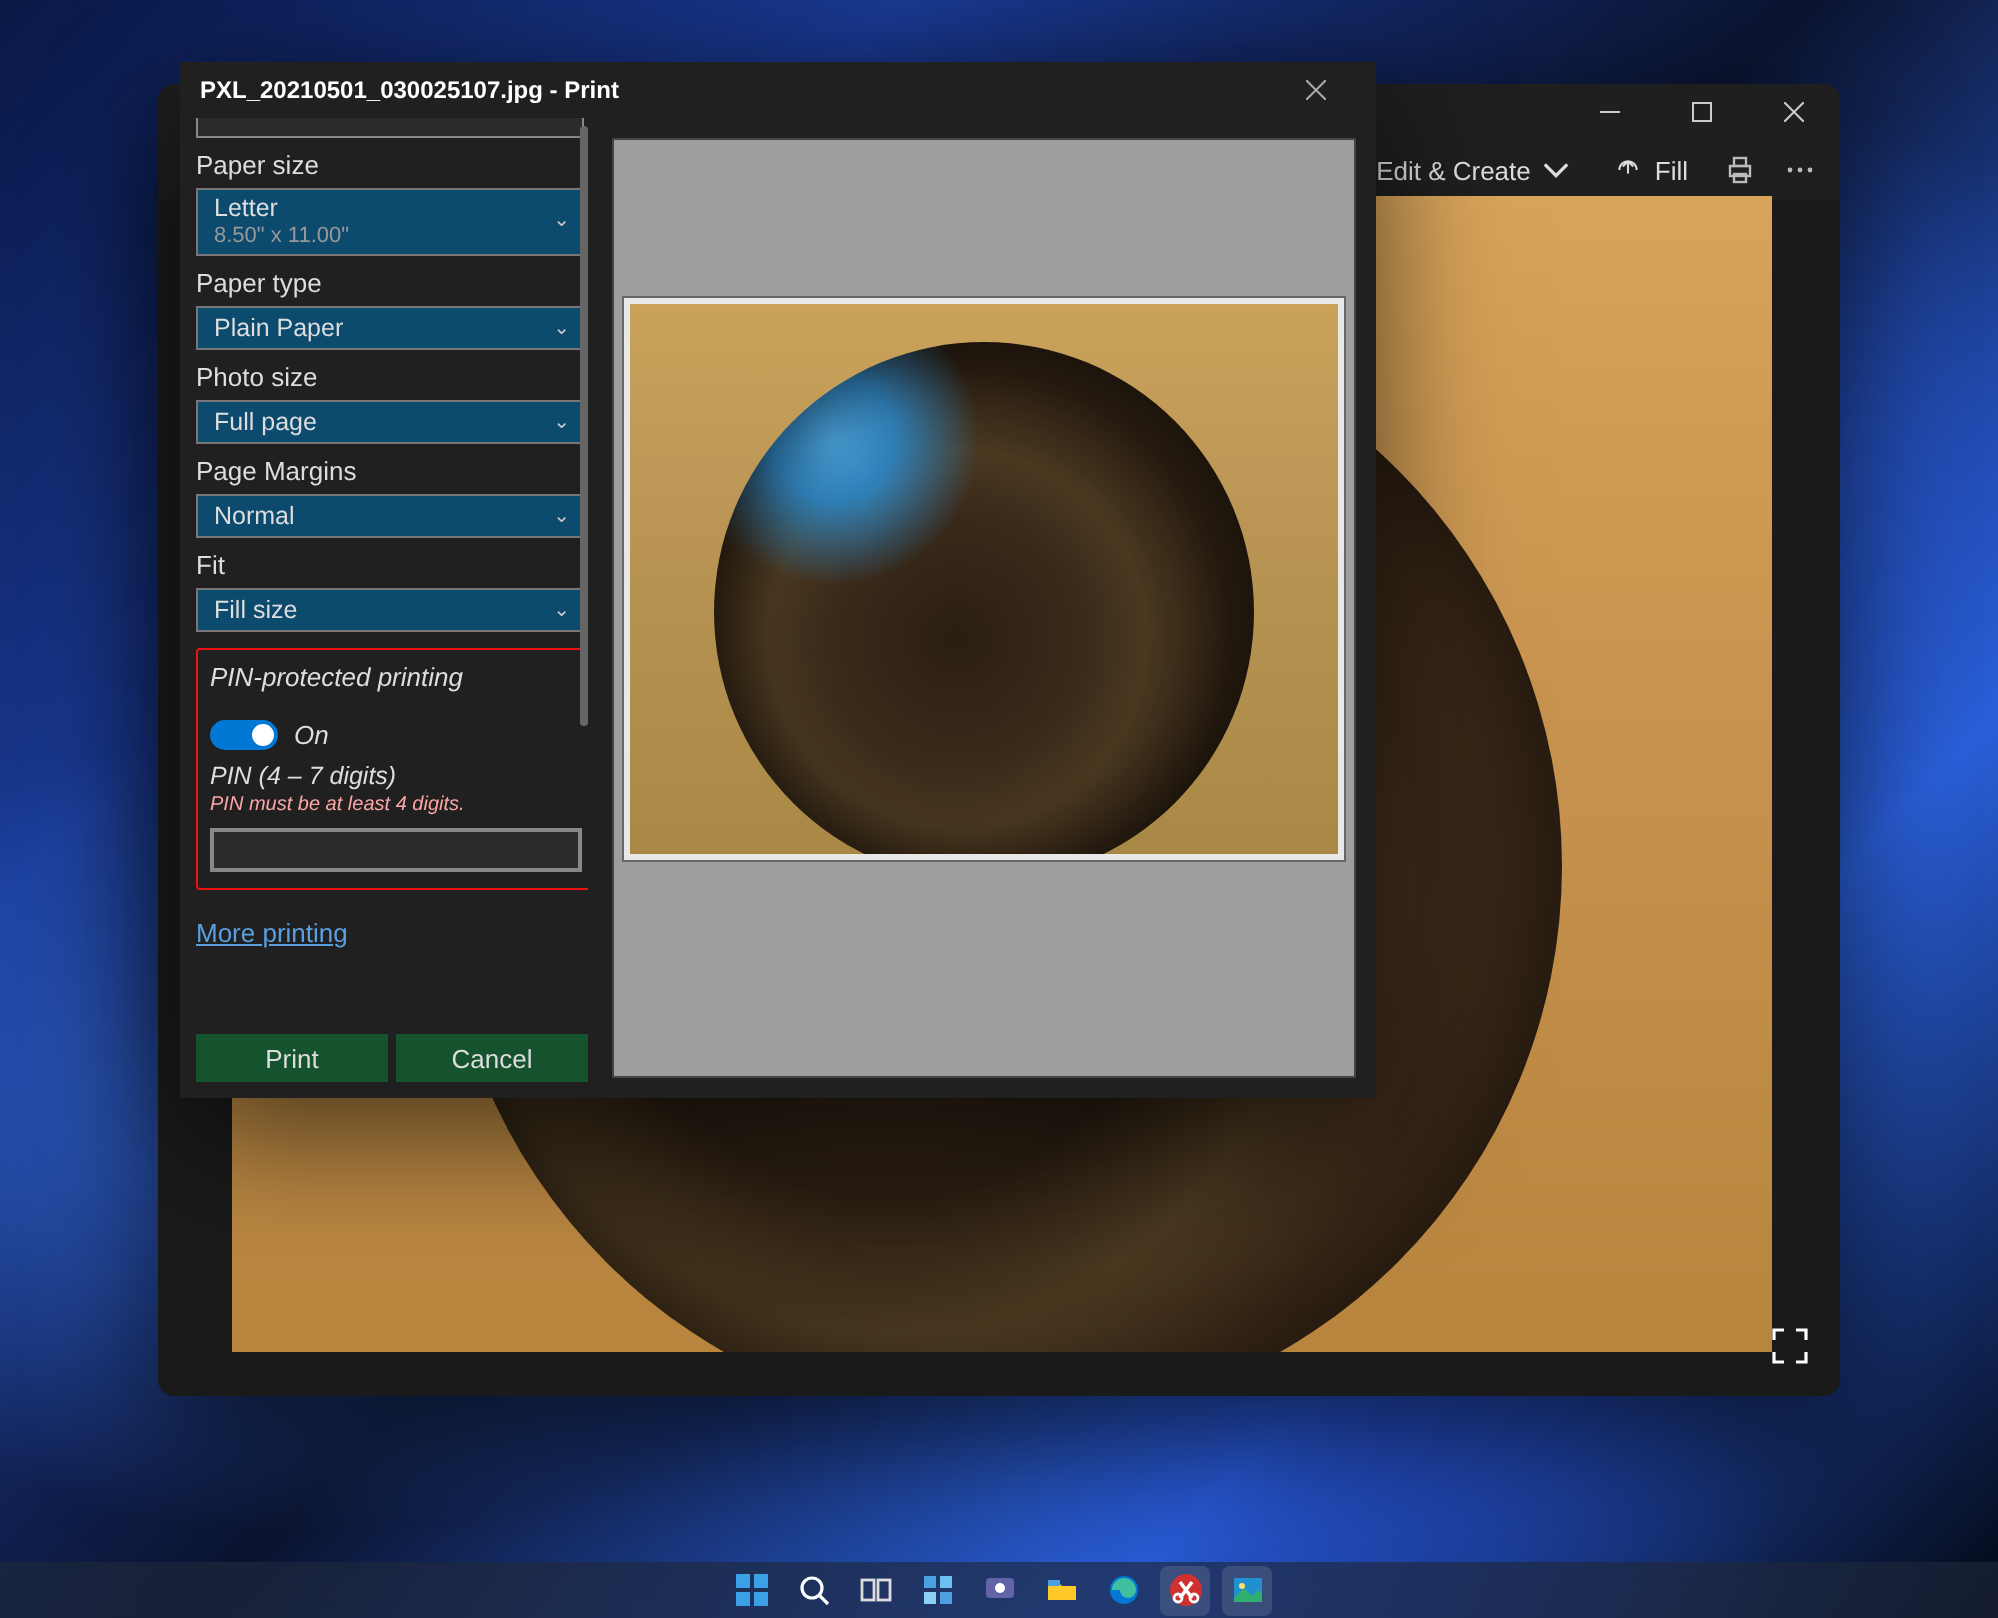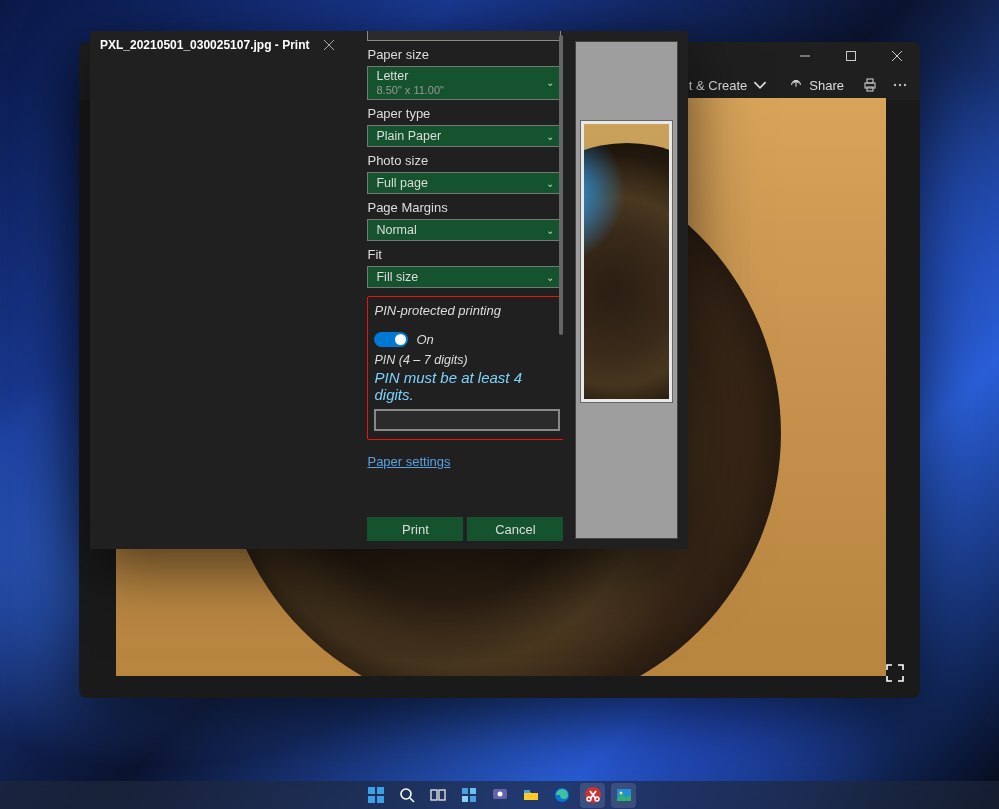--- a/index.html
+++ b/index.html
@@ -57,56 +57,56 @@
     box-shadow: inset 0 0 60px rgba(0,0,0,0.6);
   }
   .fullscreen-icon {
     position:absolute; right:14px; bottom:14px; width:22px; height:22px; color:#fff;
   }
 
   
   .print-dialog {
     position:absolute; left:90px; top:31px; width:598px; height:518px;
     background:#202020; box-shadow: 0 20px 60px rgba(0,0,0,0.6);
-    display:flex; flex-direction:row;
+    display:flex; flex-direction:column;
   }
   .dlg-titlebar {
     height:28px; display:flex; align-items:center; padding:0 10px;
     font-size:12px; color:#fff; font-weight:600;
     background:#202020;
   }
   .dlg-close { margin-left:auto; width:40px; height:28px; display:flex; align-items:center; justify-content:center; color:#aaa; }
   .dlg-body { flex:1; display:flex; overflow:hidden;justify-content:space-between; }
   .dlg-left { width:212px; padding:0 8px 8px 8px; position:relative; display:flex; flex-direction:column; }
   .scroll-area { flex:1; overflow:hidden; position:relative; }
   .scroll-track { position:absolute; right:0; top:2px; bottom:46px; width:4px; background:transparent; }
   .scroll-thumb { position:absolute; right:0; top:2px; height:300px; width:4px; background:#666; border-radius:2px; }
 
   .field-label { color:#ddd; font-size:13px; margin-top:6px; margin-bottom:4px; }
   .dropdown {
-    border:1px solid #777; background:#14532d; height:22px; width:194px;
+    border:1px solid #777; background:#0c4a6e; height:22px; width:194px;
     display:flex; align-items:center; padding:0 8px; color:#ddd; font-size:12.5px;
     position:relative;
   }
   .dropdown.tall { height:34px; flex-direction:column; align-items:flex-start; justify-content:center; line-height:1.2; }
   .dropdown .sub { color:#999; font-size:11px; }
   .dropdown .chev { position:absolute; right:6px; top:50%; transform:translateY(-50%); color:#ccc; font-size:10px; }
   .truncated-top { border:1px solid #888; background:#2b2b2b; height:10px; width:194px; margin-top:0; border-top:none; }
 
   .pin-group {
     border:1.5px solid #e11; border-radius:2px; padding:6px 6px 8px 6px; margin-top:8px; width:200px;font-style:italic;
   }
   .toggle-row { display:flex; align-items:center; gap:8px; margin-top:14px; margin-bottom:6px; }
   .toggle {
     width:34px; height:15px; background:#0078d4; border-radius:8px; position:relative;
   }
   .toggle .knob { position:absolute; right:2px; top:2px; width:11px; height:11px; background:#fff; border-radius:50%; }
   .toggle-label { color:#ddd; font-size:13px; }
   .pin-label { color:#ddd; font-size:12.5px; }
-  .pin-warn { color:#7dd3fc; font-size:15px; margin-top:2px; }
+  .pin-warn { color:#fca5a5; font-size:10px; margin-top:2px; }
   .pin-input {
     border:2px solid #888; background:#2b2b2b; height:22px; width:186px; margin-top:6px;
   }
   .more-link { color:#5aa0e0; font-size:13px; text-decoration:underline; margin-top:14px; display:inline-block; }
 
   .btn-row { display:flex; gap:4px; margin-top:auto; padding-top:10px; }
   .dlg-btn {
     flex:1; height:24px; background:#14532d; color:#ddd; font-size:13px;
     display:flex; align-items:center; justify-content:center;
   }
@@ -196,21 +196,21 @@
         </svg>
       <span>Edit &amp; Create</span>
       <svg viewBox="0 0 10 10" width="8" height="8">
           <path d="M1 3 L5 7 L9 3" fill="none" stroke="currentColor" stroke-width="1.2"></path>
         </svg>
     </div>
     <div class="tb-btn">
       <svg viewBox="0 0 16 16">
           <path d="M3 8 A5 5 0 0 1 13 8 M8 3 L8 10 M5 6 L8 3 L11 6" fill="none" stroke="currentColor" stroke-width="1.2"></path>
         </svg>
-      <span>Share</span>
+      <span>Fill</span>
     </div>
     <div class="tb-icon">
         <svg viewBox="0 0 16 16" width="16" height="16">
           <rect x="3" y="6" width="10" height="5" fill="none" stroke="currentColor" stroke-width="1.2"></rect>
           <rect x="5" y="2" width="6" height="4" fill="none" stroke="currentColor" stroke-width="1.2"></rect>
           <rect x="5" y="10" width="6" height="4" fill="none" stroke="currentColor" stroke-width="1.2"></rect>
         </svg>
       </div>
     <div class="tb-icon">
         <svg viewBox="0 0 16 16" width="16" height="16">
@@ -284,21 +284,21 @@
             <div class="toggle">
                 <div class="knob"></div>
               </div>
             <span class="toggle-label">On</span>
           </div>
           <div class="pin-label">PIN (4 – 7 digits)</div>
           <div class="pin-warn">PIN must be at least 4 digits.</div>
           <div class="pin-input"></div>
         </div>
 
-        <a class="more-link">Paper settings</a>
+        <a class="more-link">More printing</a>
 
         <div class="scroll-track">
           <div class="scroll-thumb"></div>
         </div>
       </div>
 
       <div class="btn-row">
         <div class="dlg-btn">Print</div>
         <div class="dlg-btn">Cancel</div>
       </div>

